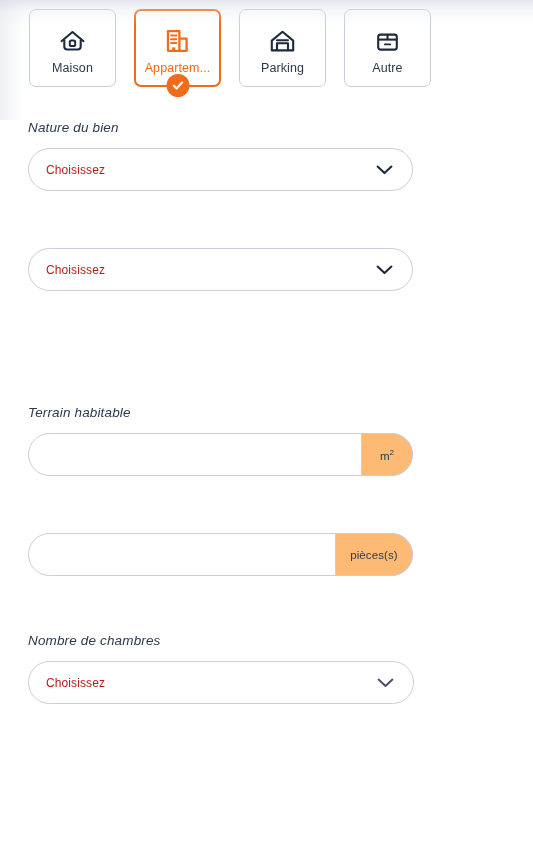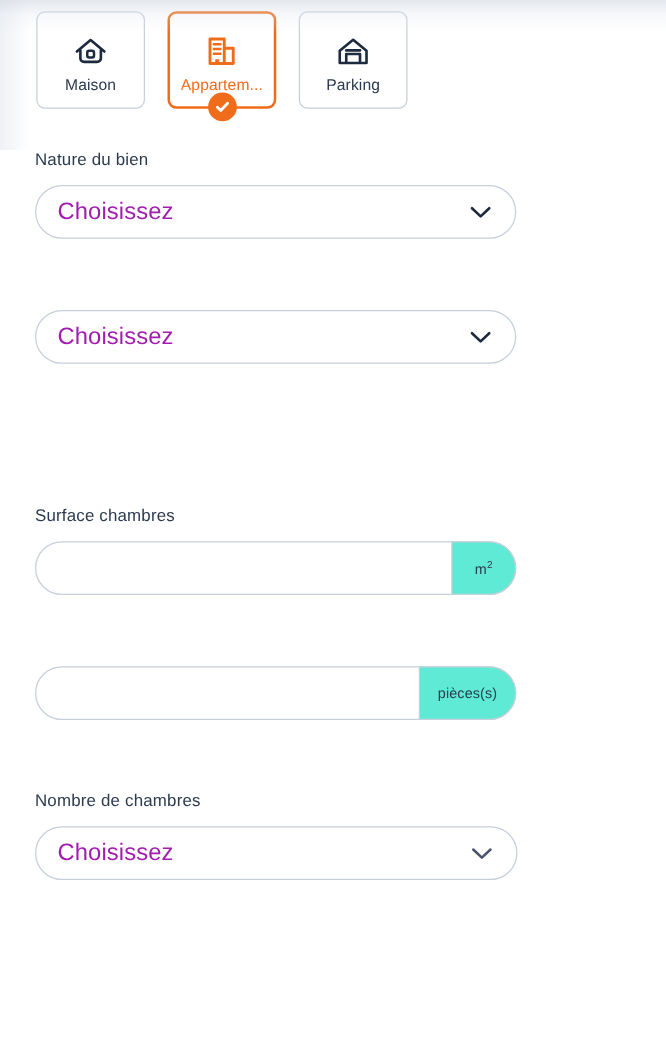--- a/index.html
+++ b/index.html
@@ -108,37 +108,38 @@
     position: relative;
     margin-bottom: 0;
   }
   .field-label {
     font-size: 13.5px;
     line-height: 16px;
     color: #2b3a4f;
     letter-spacing: 0.15px;
     margin-left: 28px;
     margin-bottom: 12px;
+    font-style: italic;
   }
   .control {
     position: relative;
     height: 43px;
     box-sizing: border-box;
     border: 1px solid #c7cfda;
     border-radius: 22px;
     background: #ffffff;
     display: flex;
     align-items: center;
   }
   .control.w-main { margin-left: 28px; width: 385px; }
   .control.w-alt  { margin-left: 28px; width: 386px; }
 
   .ph {
-    font-size: 19px;
-    color: #a21caf;
+    font-size: 12px;
+    color: #b91c1c;
     margin-left: 17px;
     letter-spacing: 0.1px;
   }
   .chevron {
     position: absolute;
     right: 19px;
     top: 50%;
     transform: translateY(-50%);
     display: flex;
   }
@@ -152,21 +153,21 @@
     bottom: -1px;
     right: -1px;
     border: 1px solid #c7cfda;
     border-left: 1px solid #c7cfda;
     border-top-right-radius: 22px;
     border-bottom-right-radius: 22px;
     display: flex;
     align-items: center;
     justify-content: center;
     box-sizing: border-box;
-    background: #5eead4;
+    background: #fdba74;
   }
   .suffix-text {
     font-size: 11.5px;
     color: #2b3a4f;
     letter-spacing: 0.1px;
     white-space: nowrap;
   }
   .suffix-sq { width: 52px; }
   .suffix-pc { width: 78px; }
   .suffix-sup { font-size: 8px; vertical-align: super; }
@@ -213,20 +214,31 @@
     <span class="card-icon">
       <svg width="27" height="25" viewBox="0 0 27 25">
         <path d="M2.8 11.6 L13.5 2.8 L24.2 11.6 L24.2 21.4 L2.8 21.4 Z" fill="none" stroke="#1d2a3d" stroke-width="2.1" stroke-linejoin="round"></path>
         <path d="M8 21.4 L8 14.2 L19 14.2 L19 21.4" fill="none" stroke="#1d2a3d" stroke-width="2.1" stroke-linejoin="round"></path>
         <path d="M8 11.3 h11" stroke="#1d2a3d" stroke-width="2.1" stroke-linecap="round"></path>
       </svg>
     </span>
     <span class="card-label">Parking</span>
   </div>
 
+  <div class="type-card">
+    <span class="card-icon">
+      <svg width="25" height="25" viewBox="0 0 25 25">
+        <rect x="3.2" y="5.6" width="18.6" height="15" rx="2.3" fill="none" stroke="#1d2a3d" stroke-width="2.1"></rect>
+        <path d="M3.2 10.6 h18.6" stroke="#1d2a3d" stroke-width="2.1"></path>
+        <path d="M12.5 5.6 v5" stroke="#1d2a3d" stroke-width="2.1"></path>
+        <path d="M9.9 15.4 h5.3" stroke="#1d2a3d" stroke-width="1.9" stroke-linecap="round"></path>
+      </svg>
+    </span>
+    <span class="card-label">Autre</span>
+  </div>
 
 </div>
 
 <div id="form">
 
   <div class="field">
     <div class="field-label">Nature du bien</div>
     <div class="control w-main">
       <span class="ph">Choisissez</span>
       <span class="chevron">
@@ -251,21 +263,21 @@
   </div>
 
   <div class="spacer-lg"></div>
 
   <div class="field">
   </div>
 
   <div class="spacer-lg"></div>
 
   <div class="field">
-    <div class="field-label">Surface chambres</div>
+    <div class="field-label">Terrain habitable</div>
     <div class="control w-main with-suffix">
       <span class="ph"></span>
       <span class="suffix-box suffix-sq">
         <span class="suffix-text"><span>m</span><span class="suffix-sup">2</span></span>
       </span>
     </div>
   </div>
 
   <div class="spacer-lg"></div>
 

